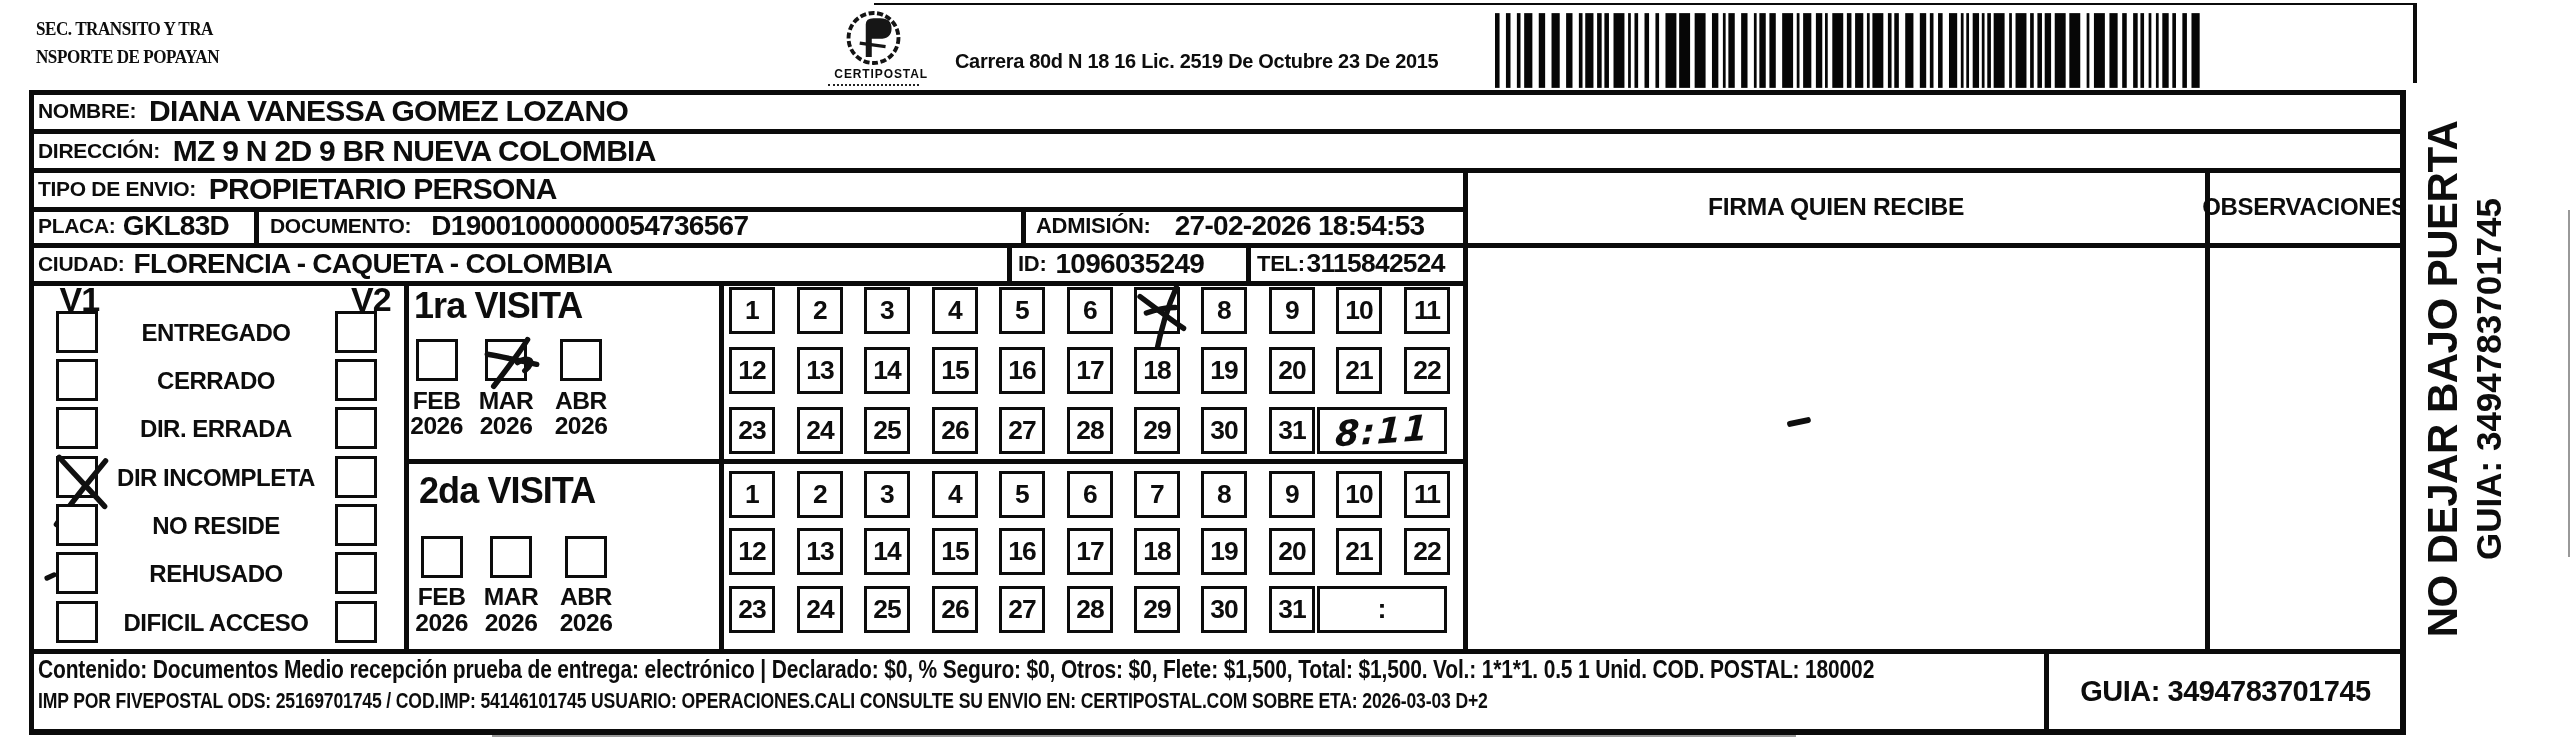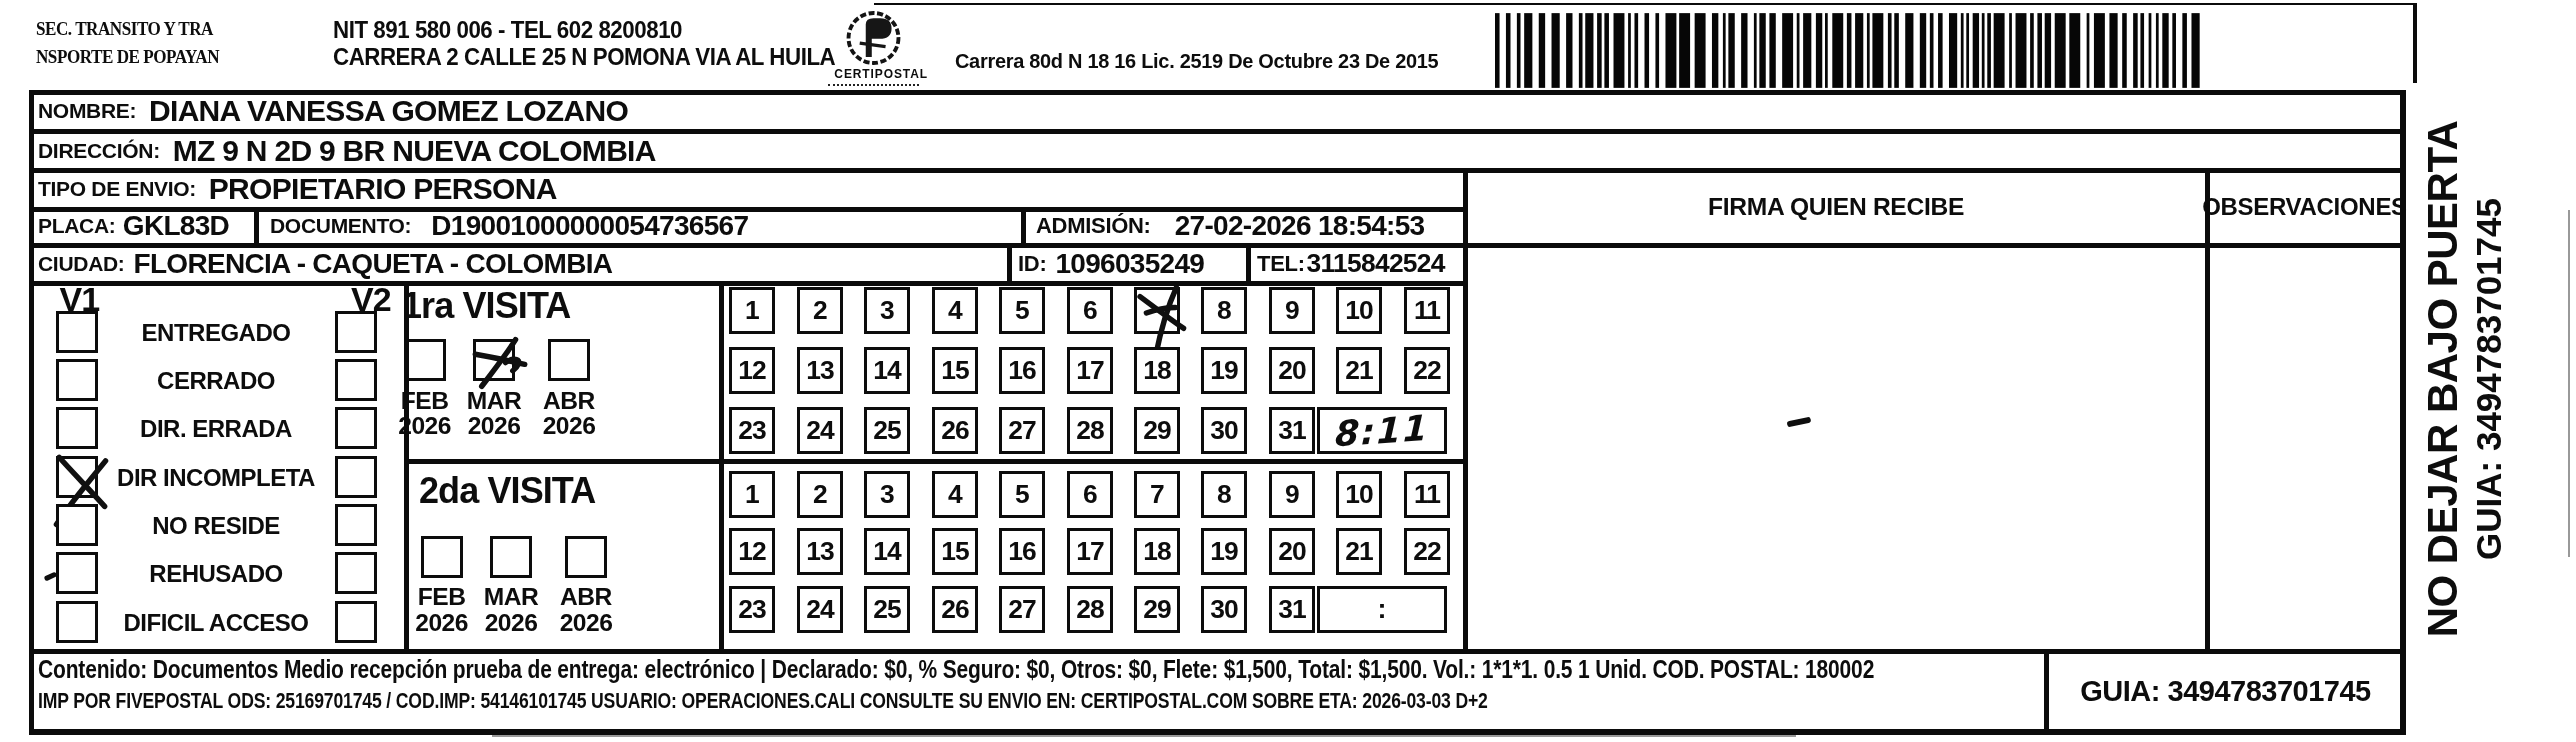--- a/index.html
+++ b/index.html
@@ -52,24 +52,20 @@
   .penmark{position:absolute;background:#0e0e0e;border-radius:2.7px;}
 </style>
 </head>
 <body>
 
 <div class="sheet">
 
   <div class="abs sender">
     <span class="cnd" style="transform:scaleX(.95)"><span>SEC. TRANSITO Y TRA</span><br>
     <span>NSPORTE DE POPAYAN</span></span>
-  </div>
-  <div class="abs nit">
-    <span class="cnd" style="transform:scaleX(.93)"><span>NIT 891 580 006 - TEL 602 8200810</span><br>
-    <span>CARRERA 2 CALLE 25 N POMONA VIA AL HUILA</span></span>
   </div>
 
   <svg class="abs" style="left:838px;top:7.3px" width="71" height="62" viewBox="-40 -36 80 72">
     <circle r="29" fill="none" stroke="#141414" stroke-width="4.5" stroke-dasharray="7 3"></circle>
     <path d="M-9 22 L-9 -16 Q-9 -23 0 -23 L8 -23 Q21 -23 21 -11 Q21 1 7 1 L-2 1 L-2 22 Z" fill="#161616"></path>
     <path d="M-16 6 L14 10" stroke="#161616" stroke-width="4" fill="none"></path>
   </svg>
   <div class="abs wordmark">CERTIPOSTAL</div>
   <div class="abs tagline"></div>
 
@@ -222,21 +218,21 @@
         <div class="cb" style="left: 301px; top: 219px;"></div>
         <div class="cb" style="left: 22px; top: 267px;"></div>
         <div class="status-label" style="top: 275px;">REHUSADO</div>
         <div class="cb" style="left: 301px; top: 267px;"></div>
         <div class="cb" style="left: 22px; top: 316px;"></div>
         <div class="status-label" style="top: 324px;">DIFICIL ACCESO</div>
         <div class="cb" style="left: 301px; top: 316px;"></div>
       </div>
   </div>
 
-  <div class="abs" style="left:391px;top:281px;width:311px;height:178px">
+  <div class="abs" style="left:403px;top:281px;width:311px;height:178px">
     <div class="vtitle" style="left:11px;top:3.6px">1ra VISITA</div>
     <div class="cb" style="left:12.8px;top:58px"></div>
     <div class="cb" style="left:82px;top:58px">
         <svg viewBox="0 0 70 62" class="xmark" style="left: -8.2px; top: -8.2px; width: 64px; height: 57px;">
           <path d="M8 22 C26 25 44 29 62 33" fill="none" stroke="#101010" stroke-width="6" stroke-linecap="round"></path>
           <path d="M52 6 C42 22 28 40 15 57" fill="none" stroke="#101010" stroke-width="6" stroke-linecap="round"></path>
           <path d="M41 31 C53 23 62 29 49 40" fill="none" stroke="#101010" stroke-width="6" stroke-linecap="round"></path>
         </svg>
       </div>
     <div class="cb" style="left:157px;top:58px"></div>

